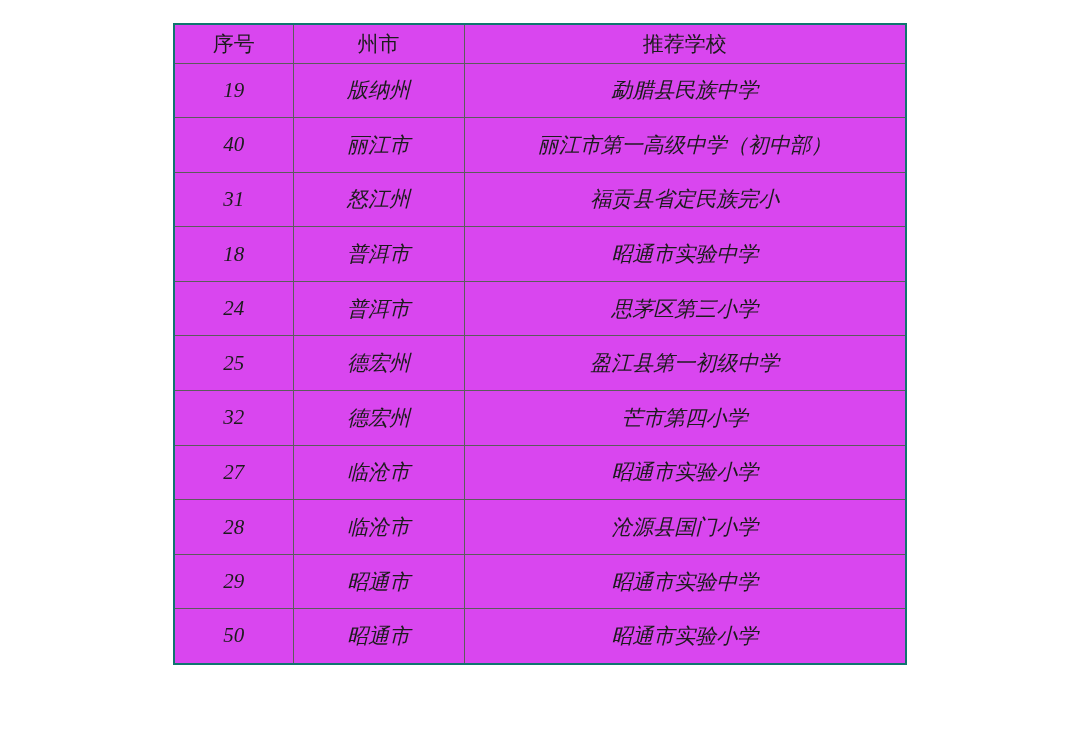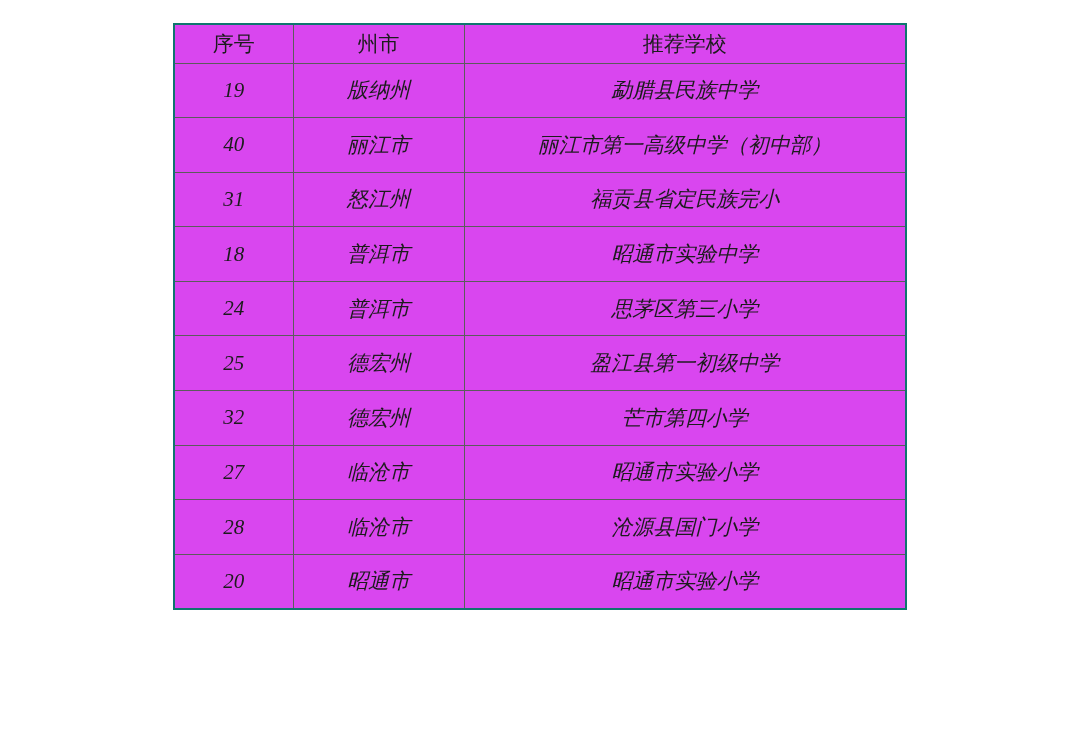--- a/index.html
+++ b/index.html
@@ -97,18 +97,23 @@
       <td>27</td>
       <td>临沧市</td>
       <td>昭通市实验小学</td>
     </tr>
     <tr>
       <td>28</td>
       <td>临沧市</td>
       <td>沧源县国门小学</td>
     </tr>
     <tr>
-      <td>20</td>
+      <td>29</td>
+      <td>昭通市</td>
+      <td>昭通市实验中学</td>
+    </tr>
+    <tr>
+      <td>50</td>
       <td>昭通市</td>
       <td>昭通市实验小学</td>
     </tr>
   </tbody>
 </table>
 
 </body></html>

